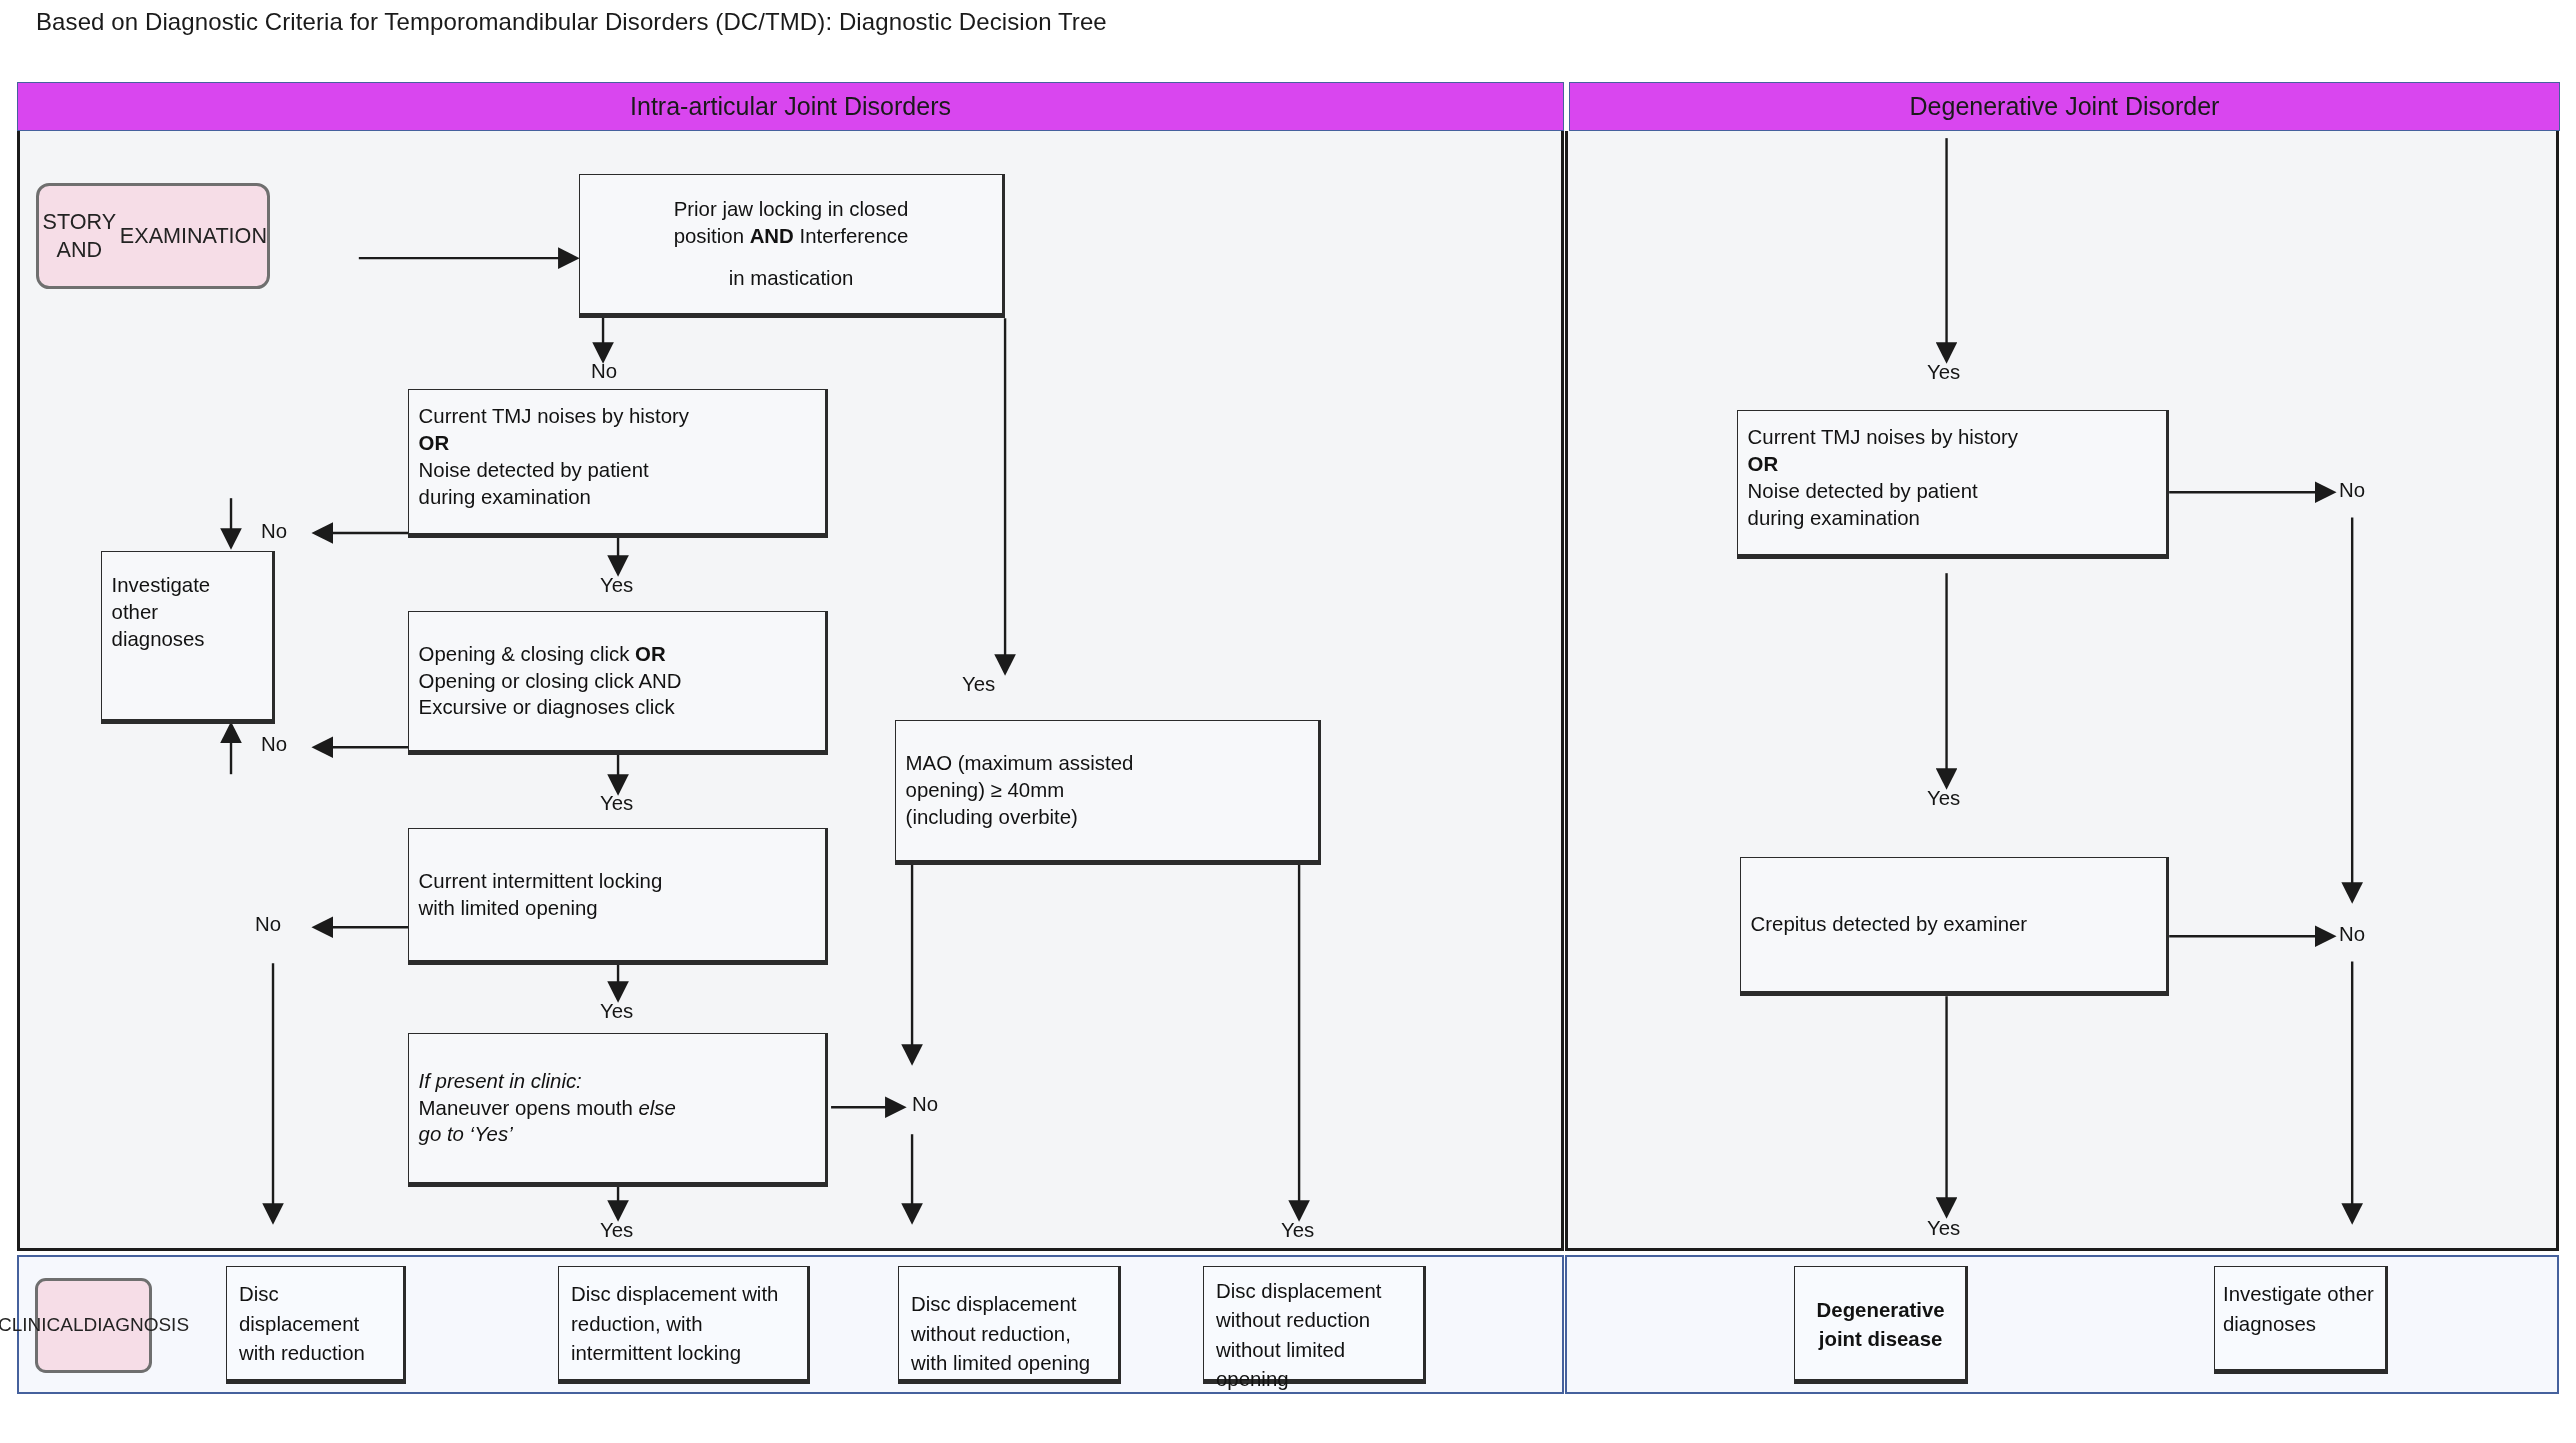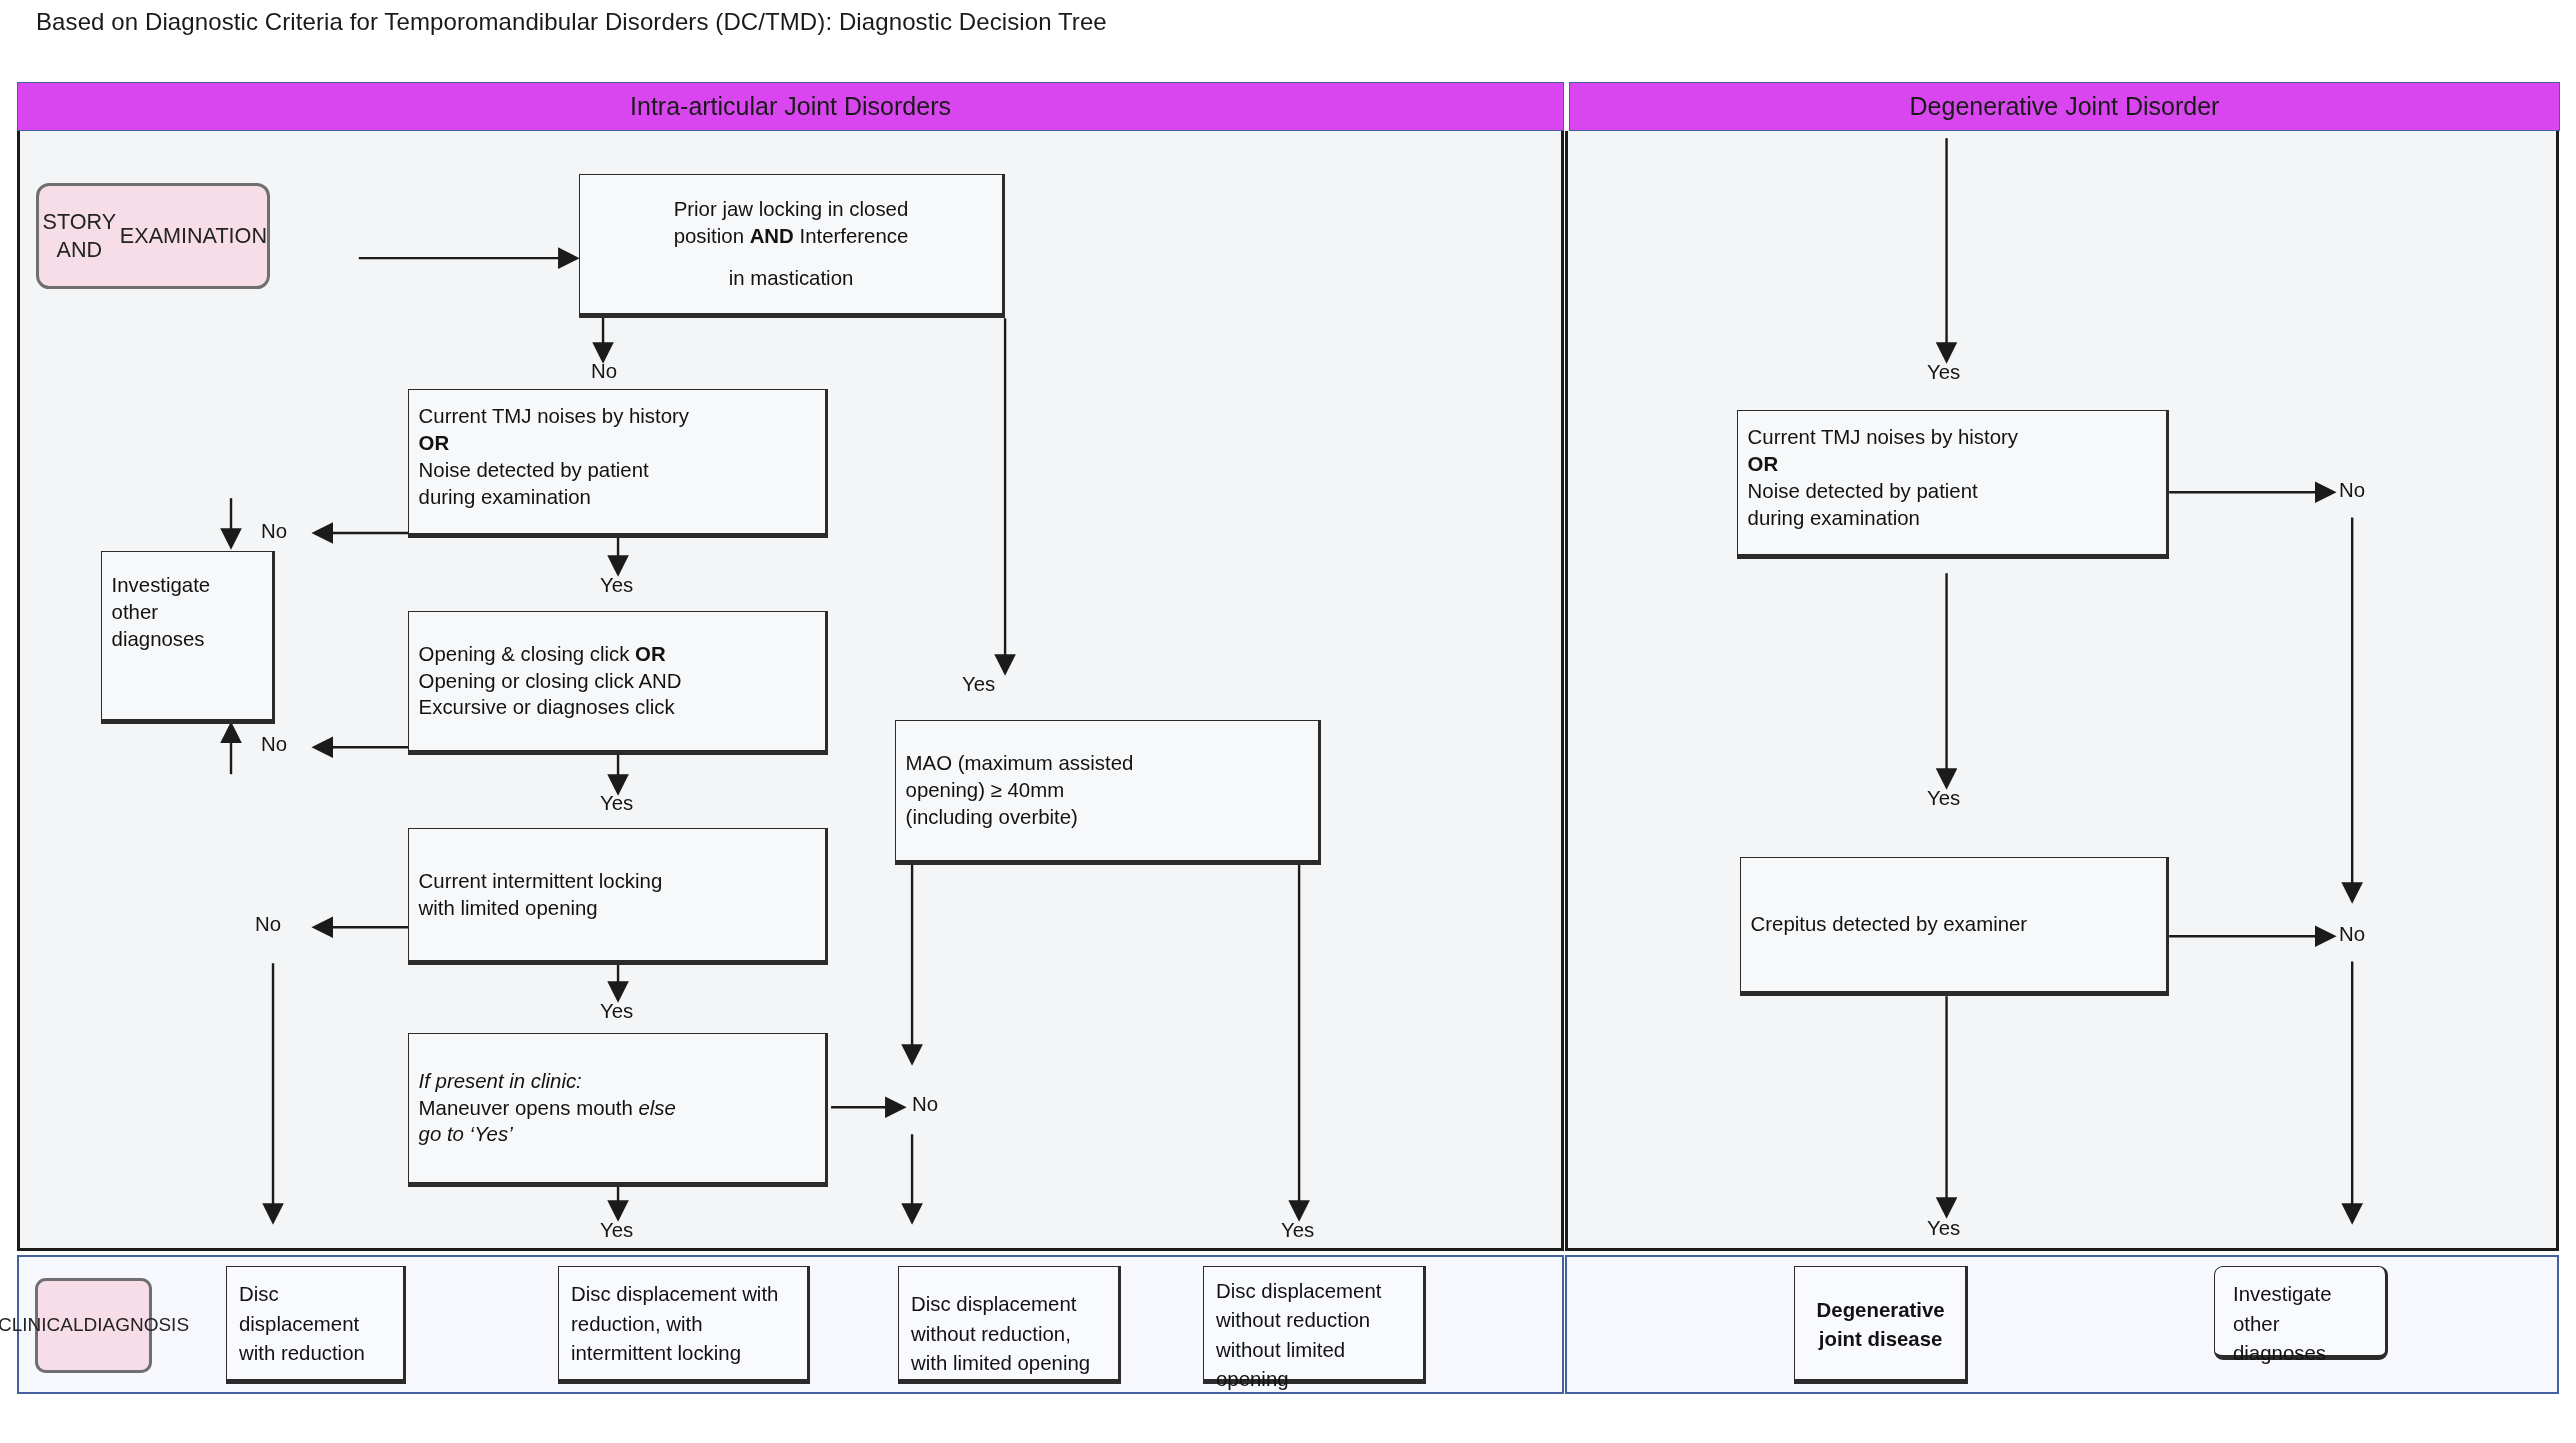--- a/index.html
+++ b/index.html
@@ -262,20 +262,20 @@
     <span class="ln">opening</span>
   </div>
 
   <div class="dbox mid" style="left:1794px;top:1266px;width:174px;height:118px;justify-content:center;text-align:center;">
     <div>
       <span class="ln">Degenerative</span>
       <span class="ln">joint disease</span>
     </div>
   </div>
 
-  <div class="dbox" style="left:2214px;top:1266px;width:174px;height:94px;padding-top:13.2px;padding-left:18px;border-radius:9px;">
+  <div class="dbox" style="left:2214px;top:1266px;width:174px;height:108px;padding-top:13.2px;padding-left:8px;">
     <span class="ln">Investigate</span>
     <span class="ln">other</span>
     <span class="ln">diagnoses</span>
   </div>
 
 </div>
 
 
 </body></html>

